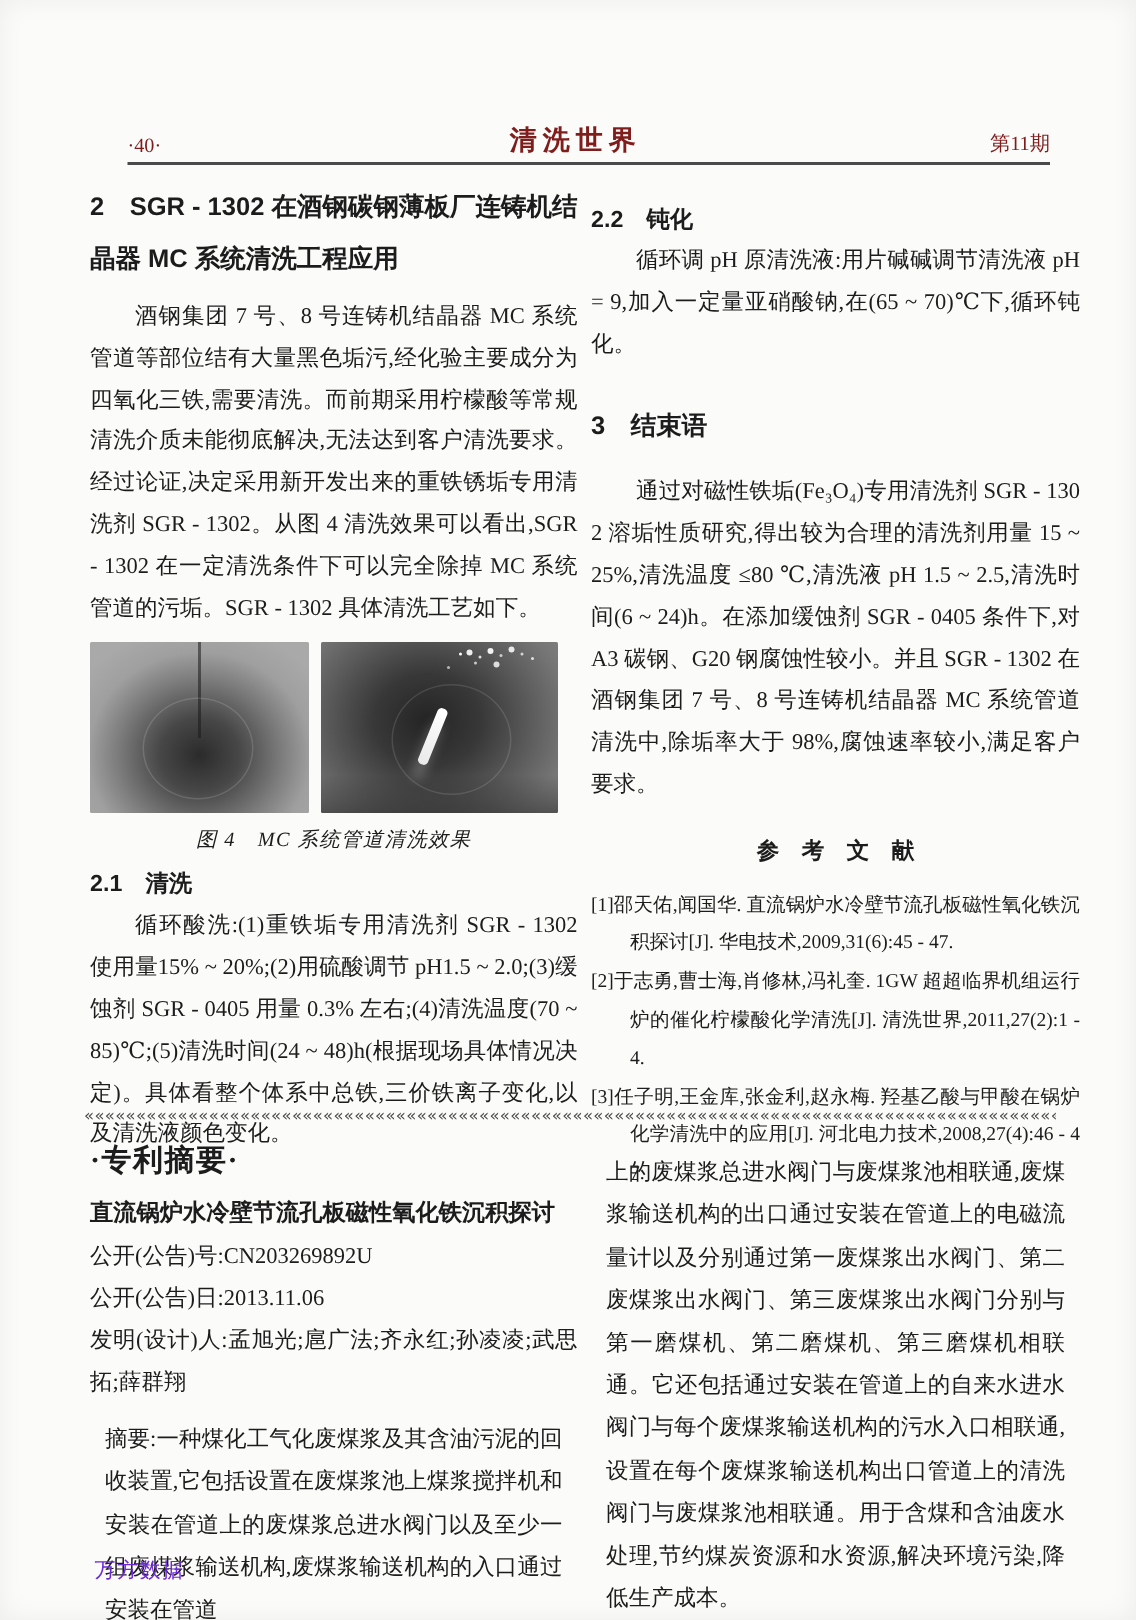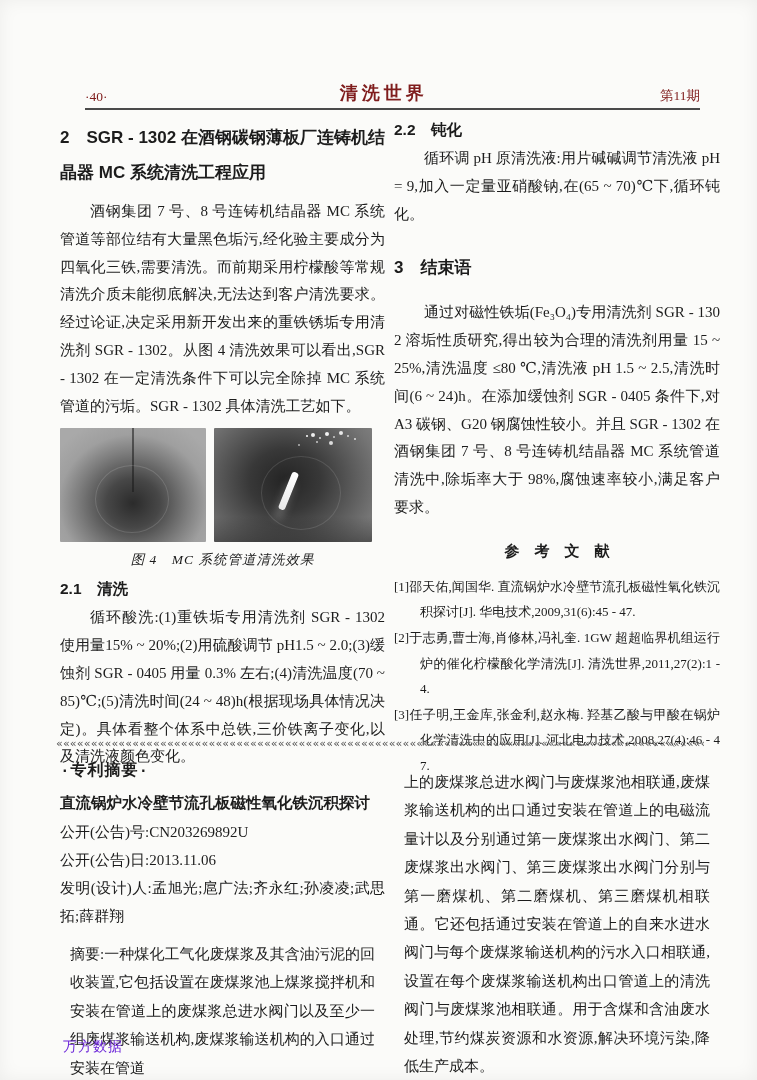--- a/index.html
+++ b/index.html
@@ -95,22 +95,22 @@
   .divider{
     position:absolute;left:56px;top:737px;width:648px;height:14px;
     font-family:"DejaVu Sans",sans-serif;
     font-size:11px;line-height:14px;color:#4f4f4f;letter-spacing:0.2px;
     white-space:nowrap;overflow:hidden;
   }
   
   .patent-left{left:60px;top:758px;width:325px;}
   .patent-right{left:394px;top:758px;width:326px;}
   .patent-label{
-    font-family:Liberation Mono, monospace;
-    font-size:16px;font-weight:bold;margin:2px 0 8px 0;letter-spacing:1px;
+    font-family:Liberation Serif, serif;
+    font-size:20px;font-weight:bold;margin:2px 0 8px 0;letter-spacing:1px;
   }
   .patent-title{
     font-family:"Liberation Sans","DejaVu Sans",sans-serif;
     font-size:15.5px;font-weight:bold;line-height:27px;margin:0 0 2px 0;
     word-break:break-all;
   }
   p.meta{font-size:15px;line-height:28px;margin:0;word-break:break-all;}
   p.abstract{
     font-size:15px;line-height:28.4px;margin:10px;text-align:justify;
     word-break:break-all;
@@ -143,21 +143,21 @@
         <div class="stick"></div>
       </div>
     </div>
     <div class="fig-caption">图 4　MC 系统管道清洗效果</div>
 
     <div class="sub-head">2.1　清洗</div>
     <p class="body">循环酸洗:(1)重铁垢专用清洗剂 SGR - 1302 使用量15% ~ 20%;(2)用硫酸调节 pH1.5 ~ 2.0;(3)缓蚀剂 SGR - 0405 用量 0.3% 左右;(4)清洗温度(70 ~ 85)℃;(5)清洗时间(24 ~ 48)h(根据现场具体情况决定)。具体看整个体系中总铁,三价铁离子变化,以及清洗液颜色变化。</p>
   </div>
 
   <div class="col col-right">
-    <div class="sub-head" style="margin-top:2px;">2.2　钝化</div>
+    <div class="sub-head" style="margin-top:18px;">2.2　钝化</div>
     <p class="body">循环调 pH 原清洗液:用片碱碱调节清洗液 pH = 9,加入一定量亚硝酸钠,在(65 ~ 70)℃下,循环钝化。</p>
 
     <div class="section-head" style="margin-top:22px;margin-bottom:14px;">3　结束语</div>
     <p class="body">通过对磁性铁垢(Fe₃O₄)专用清洗剂 SGR - 1302 溶垢性质研究,得出较为合理的清洗剂用量 15 ~ 25%,清洗温度 ≤80 ℃,清洗液 pH 1.5 ~ 2.5,清洗时间(6 ~ 24)h。在添加缓蚀剂 SGR - 0405 条件下,对 A3 碳钢、G20 钢腐蚀性较小。并且 SGR - 1302 在酒钢集团 7 号、8 号连铸机结晶器 MC 系统管道清洗中,除垢率大于 98%,腐蚀速率较小,满足客户要求。</p>
 
     <div class="refs-head">参　考　文　献</div>
     <div>
       <p class="ref">[1]邵天佑,闻国华. 直流锅炉水冷壁节流孔板磁性氧化铁沉积探讨[J]. 华电技术,2009,31(6):45 - 47.</p>
       <p class="ref">[2]于志勇,曹士海,肖修林,冯礼奎. 1GW 超超临界机组运行炉的催化柠檬酸化学清洗[J]. 清洗世界,2011,27(2):1 - 4.</p>
       <p class="ref">[3]任子明,王金库,张金利,赵永梅. 羟基乙酸与甲酸在锅炉化学清洗中的应用[J]. 河北电力技术,2008,27(4):46 - 47.</p>

